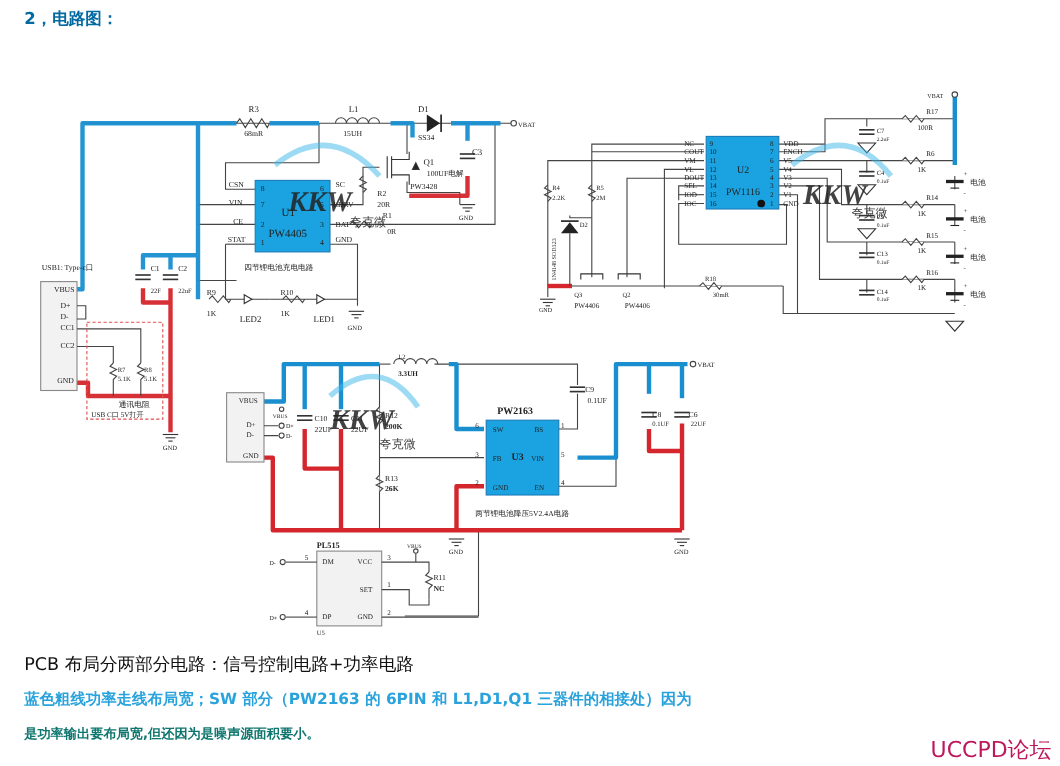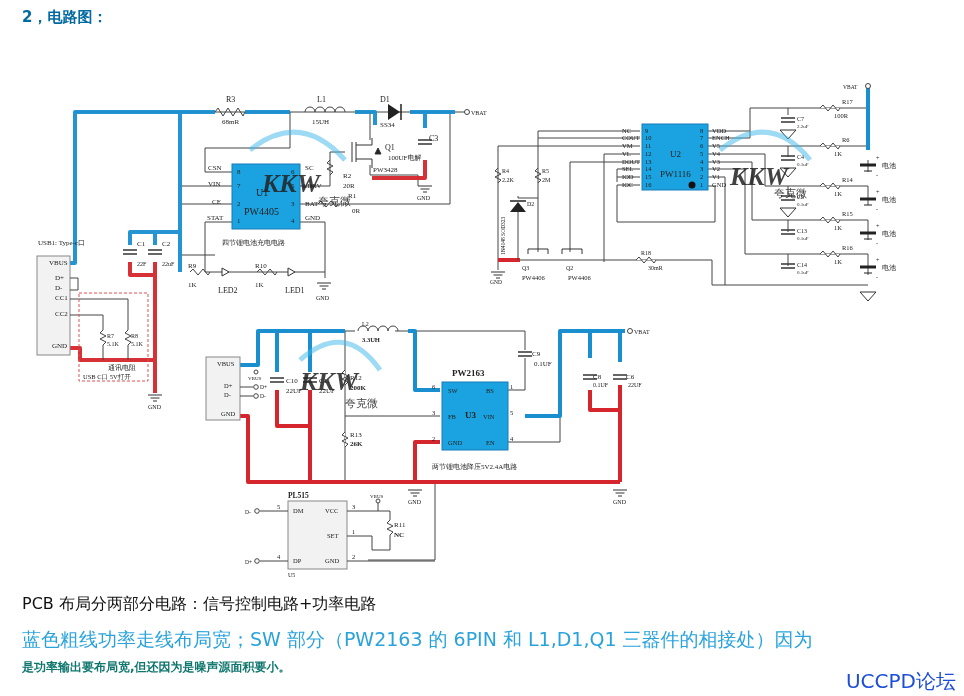--- a/index.html
+++ b/index.html
@@ -1,23 +1,23 @@
 <!DOCTYPE html>
 <html><head>
 <meta charset="utf-8">
 <style>
   html,body{margin:0;padding:0;background:#fff;}
   body{width:964px;height:696px;position:relative;overflow:hidden;font-family:"DejaVu Sans",sans-serif;}
   .heading{position:absolute;left:22px;top:8px;font-size:15px;font-weight:bold;color:#0369a1;}
   .schem{position:absolute;left:0;top:0;}
   .schem text{font-family:"Liberation Serif",serif;fill:#222;}
   .line1{position:absolute;left:22px;top:594px;font-size:16px;font-weight:normal;color:#111;}
-  .line2{position:absolute;left:22px;top:627px;font-size:19px;font-weight:normal;color:#2aa3dc;}
+  .line2{position:absolute;left:22px;top:627px;font-size:14px;font-weight:bold;color:#2aa3dc;}
   .line3{position:absolute;left:22px;top:659px;font-size:12px;font-weight:bold;color:#0f766e;}
-  .wm{position:absolute;right:8px;top:668px;font-size:20px;color:#1d4ed8;text-align:center;}
+  .wm{position:absolute;right:8px;top:668px;font-size:20px;color:#be185d;text-align:center;}
 </style>
 </head>
 <body>
 
 <div class="heading">2，电路图：</div>
 
 <svg class="schem" width="964" height="590" viewBox="0 0 964 590" xmlns="http://www.w3.org/2000/svg">
   <defs>
     <g id="gnd">
         <line x1="-7" y1="0" x2="7" y2="0" stroke="#333" stroke-width="1"></line>

